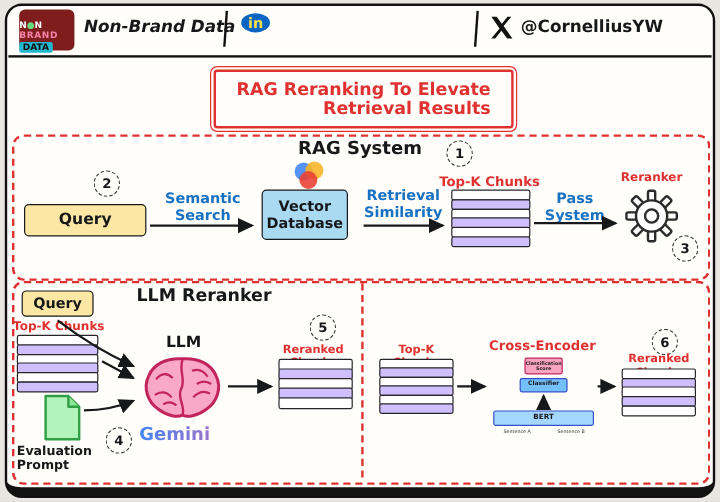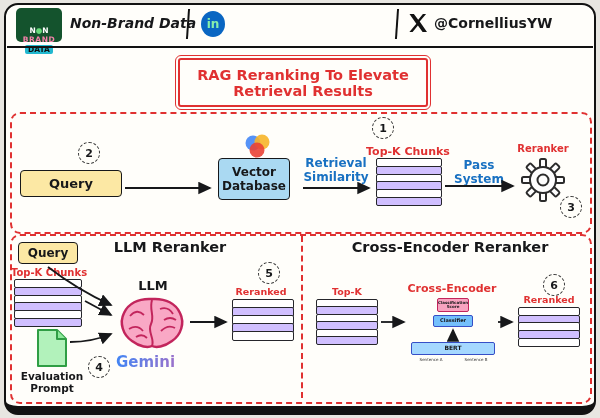--- a/index.html
+++ b/index.html
@@ -1,52 +1,52 @@
 <!DOCTYPE html>
 <html><head>
 <meta charset="utf-8">
 <style>
   html,body{margin:0;padding:0;background:#d8d6d1}
   .page{position:relative;width:600px;height:418px;background:#e8e6e1;font-family:"DejaVu Sans",sans-serif;color:#17181a;overflow:hidden}
   .frame{position:absolute;left:4px;top:3px;right:4px;bottom:3px;background:#fffefa;border:2.5px solid #121212;border-bottom-width:9px;border-radius:14px}
   .abs{position:absolute}
   
   .hdr-rule{position:absolute;left:7px;right:7px;top:46px;border-top:2px solid #121212}
-  .logo{position:absolute;left:16px;top:8px;width:46px;height:34px;background:#14532d;border-radius:5px;color:#fff;text-align:center;font-weight:bold;font-size:7.5px;line-height:1.25;padding-top:18px;box-sizing:border-box}
+  .logo{position:absolute;left:16px;top:8px;width:46px;height:34px;background:#7f1d1d;border-radius:5px;color:#fff;text-align:left;font-weight:bold;font-size:7.5px;line-height:1.25;padding-top:8px;box-sizing:border-box}
   .logo-dot{color:#69db7c}
   .logo-l2{color:#f783ac;letter-spacing:.5px}
   .logo-l3{display:inline-block;background:#22b8cf;color:#0d0d0d;border-radius:2px;padding:0 3px}
   .brand{position:absolute;left:70px;top:15px;font-size:14px;font-style:italic;font-weight:600}
   .vdiv{position:absolute;top:9px;width:0;height:30px;border-left:2px solid #121212;transform:rotate(4deg)}
   .vdiv1{left:187px}.vdiv2{left:396px}
-  .li-badge{position:absolute;left:201px;top:11px;width:24px;height:26px;border-radius:50%;background:#0a66c2;color:#86efac;font-weight:bold;font-size:12px;display:flex;align-items:center;justify-content:center}
+  .li-badge{position:absolute;left:201px;top:11px;width:24px;height:16px;border-radius:50%;background:#0a66c2;color:#fde047;font-weight:bold;font-size:12px;display:flex;align-items:center;justify-content:center}
   .author{position:absolute;left:233px;top:16px;font-size:13px;font-weight:600}
   .x-icon{position:absolute;left:408px;top:13px}
   .handle{position:absolute;left:434px;top:15px;font-size:14px;font-weight:bold}
   
-  .title-box{position:absolute;left:178px;top:58px;width:246px;height:45px;border:2px solid #e03131;outline:1.5px solid #e03131;outline-offset:2px;border-radius:3px;display:flex;align-items:center;justify-content:center;text-align:center;color:#e03131;font-size:14.5px;font-weight:bold;white-space:pre-line;background:#fffefa}
+  .title-box{position:absolute;left:178px;top:58px;width:246px;height:45px;border:2px solid #e03131;outline:1.5px solid #e03131;outline-offset:2px;border-radius:3px;display:flex;align-items:center;justify-content:center;text-align:right;color:#e03131;font-size:14.5px;font-weight:bold;white-space:pre-line;background:#fffefa}
   
   .panel{position:absolute;border:2px dashed #e03131;border-radius:10px}
   .pre{white-space:pre-line}
   .step{position:absolute;width:20px;height:20px;border:1.6px dashed #3a3a3a;border-radius:50%;background:#fffef9;display:flex;align-items:center;justify-content:center;font-size:11px;font-weight:bold}
   .sec-title{position:absolute;font-weight:bold;font-size:15px;text-align:center}
   .node{position:absolute;box-sizing:border-box;border:1.7px solid #17181a;border-radius:4px;display:flex;align-items:center;justify-content:center;text-align:center;font-weight:600}
   .lred{position:absolute;color:#e03131;font-weight:bold;text-align:center;line-height:1.15}
   .lblue{position:absolute;color:#1971c2;font-weight:bold;text-align:center;line-height:1.2}
   .chunk-stack{position:absolute;display:flex;flex-direction:column}
   .chunk-row{flex:1;background:#fff;border:1.5px solid #26262b;margin-top:-1.5px;border-radius:2px}
   .chunk-row:first-child{margin-top:0}
   .chunk-row.alt{background:#d0bfff}
   .arrows{position:absolute;left:0;top:0;pointer-events:none}
   .gemini-row{position:absolute;display:flex;align-items:center;gap:19px;justify-content:flex-start}
   .gemini-text{font-size:15px;font-weight:600;background:linear-gradient(90deg,#4285f4,#9b72cb);-webkit-background-clip:text;background-clip:text;color:transparent}
   .ce-box{position:absolute;box-sizing:border-box;border:1.2px solid #364fc7;border-radius:2px;display:flex;align-items:center;justify-content:center;text-align:center;line-height:1.1;font-weight:600}
   .tiny{position:absolute;font-size:4px;color:#333;text-align:center}
   .llm-word{position:absolute;text-align:center;font-weight:bold;font-size:13px}
-  .eval-label{position:absolute;font-size:10.5px;text-align:center;font-weight:600;line-height:1.15}
+  .eval-label{position:absolute;font-size:10.5px;text-align:left;font-weight:600;line-height:1.15}
 </style>
 </head>
 <body>
 
 <div class="page">
   <div class="frame"></div>
 
   <div class="logo">
     <div><span>N</span><span class="logo-dot">●</span><span>N</span></div>
     <div class="logo-l2">BRAND</div>
@@ -61,24 +61,27 @@
         <path d="M1.5 1h4.4l4.3 5.8L14.9 1h3.2l-6.4 7.6L19 19h-4.4l-4.7-6.4L4.6 19H1.4l6.9-8.2Z" fill="#121212"></path>
       </svg>
   </div>
   <div class="handle">@CornelliusYW</div>
   <div class="hdr-rule"></div>
 
   <div class="title-box">RAG Reranking To Elevate
 Retrieval Results</div>
 
   <div class="panel" style="left:10px;top:112px;width:578px;height:118px"></div>
+  <div class="sec-title" style="left:220px;top:114px;width:160px">RAG System</div>
   <div class="step" style="left:372px;top:117px">1</div>
   <div class="step" style="left:78px;top:142px">2</div>
 
   <div class="node" style="left:20px;top:170px;width:102px;height:27px;background:#fce8a4;font-size:13px">Query</div>
+  <div class="lblue pre" style="left:128px;top:158px;width:82px;font-size:12px">Semantic
+Search</div>
 
   <div class="abs" style="left:240px;top:133px">
     <svg width="34" height="28" viewBox="0 0 34 28">
       <circle cx="13" cy="10" r="7.5" fill="#4d8df7" opacity="0.95"></circle>
       <circle cx="22" cy="9" r="7.5" fill="#f7b529" opacity="0.9"></circle>
       <circle cx="17" cy="17" r="7.5" fill="#ea4335" opacity="0.9"></circle>
     </svg>
   </div>
   <div class="node pre" style="left:218px;top:158px;width:72px;height:42px;background:#aad9f2;font-size:12px;line-height:1.2">Vector
 Database</div>
@@ -170,21 +173,20 @@
   <div class="step" style="left:258px;top:262px">5</div>
   <div class="lred" style="left:216px;top:287px;width:90px;font-size:9.5px">Reranked Chunks</div>
   <div class="chunk-stack" style="left:232px;top:299px;width:62px;height:42px">
       <div class="chunk-row"></div>
       <div class="chunk-row alt"></div>
       <div class="chunk-row"></div>
       <div class="chunk-row alt"></div>
       <div class="chunk-row"></div>
     </div>
 
-  <div class="sec-title" style="left:330px;top:239px;width:240px;font-size:14.5px">Cross-Encoder Reranker</div>
   <div class="lred" style="left:312px;top:287px;width:70px;font-size:9.5px">Top-K Chunks</div>
   <div class="chunk-stack" style="left:316px;top:299px;width:62px;height:46px">
       <div class="chunk-row"></div>
       <div class="chunk-row alt"></div>
       <div class="chunk-row"></div>
       <div class="chunk-row alt"></div>
       <div class="chunk-row"></div>
       <div class="chunk-row alt"></div>
     </div>
 

